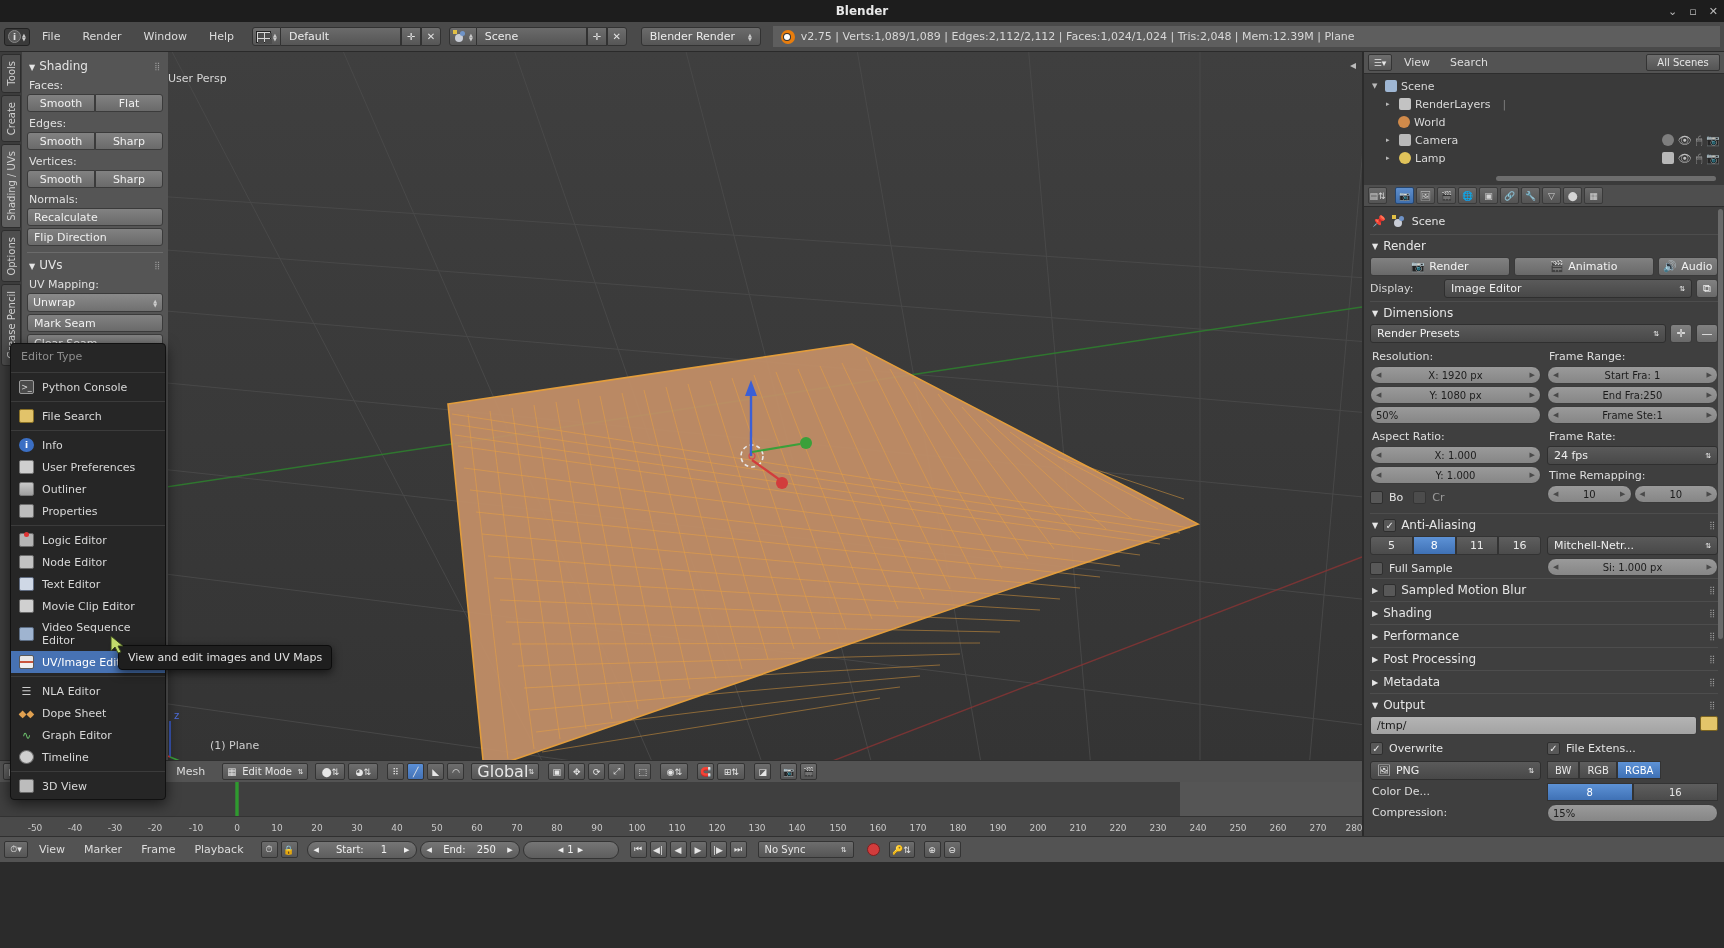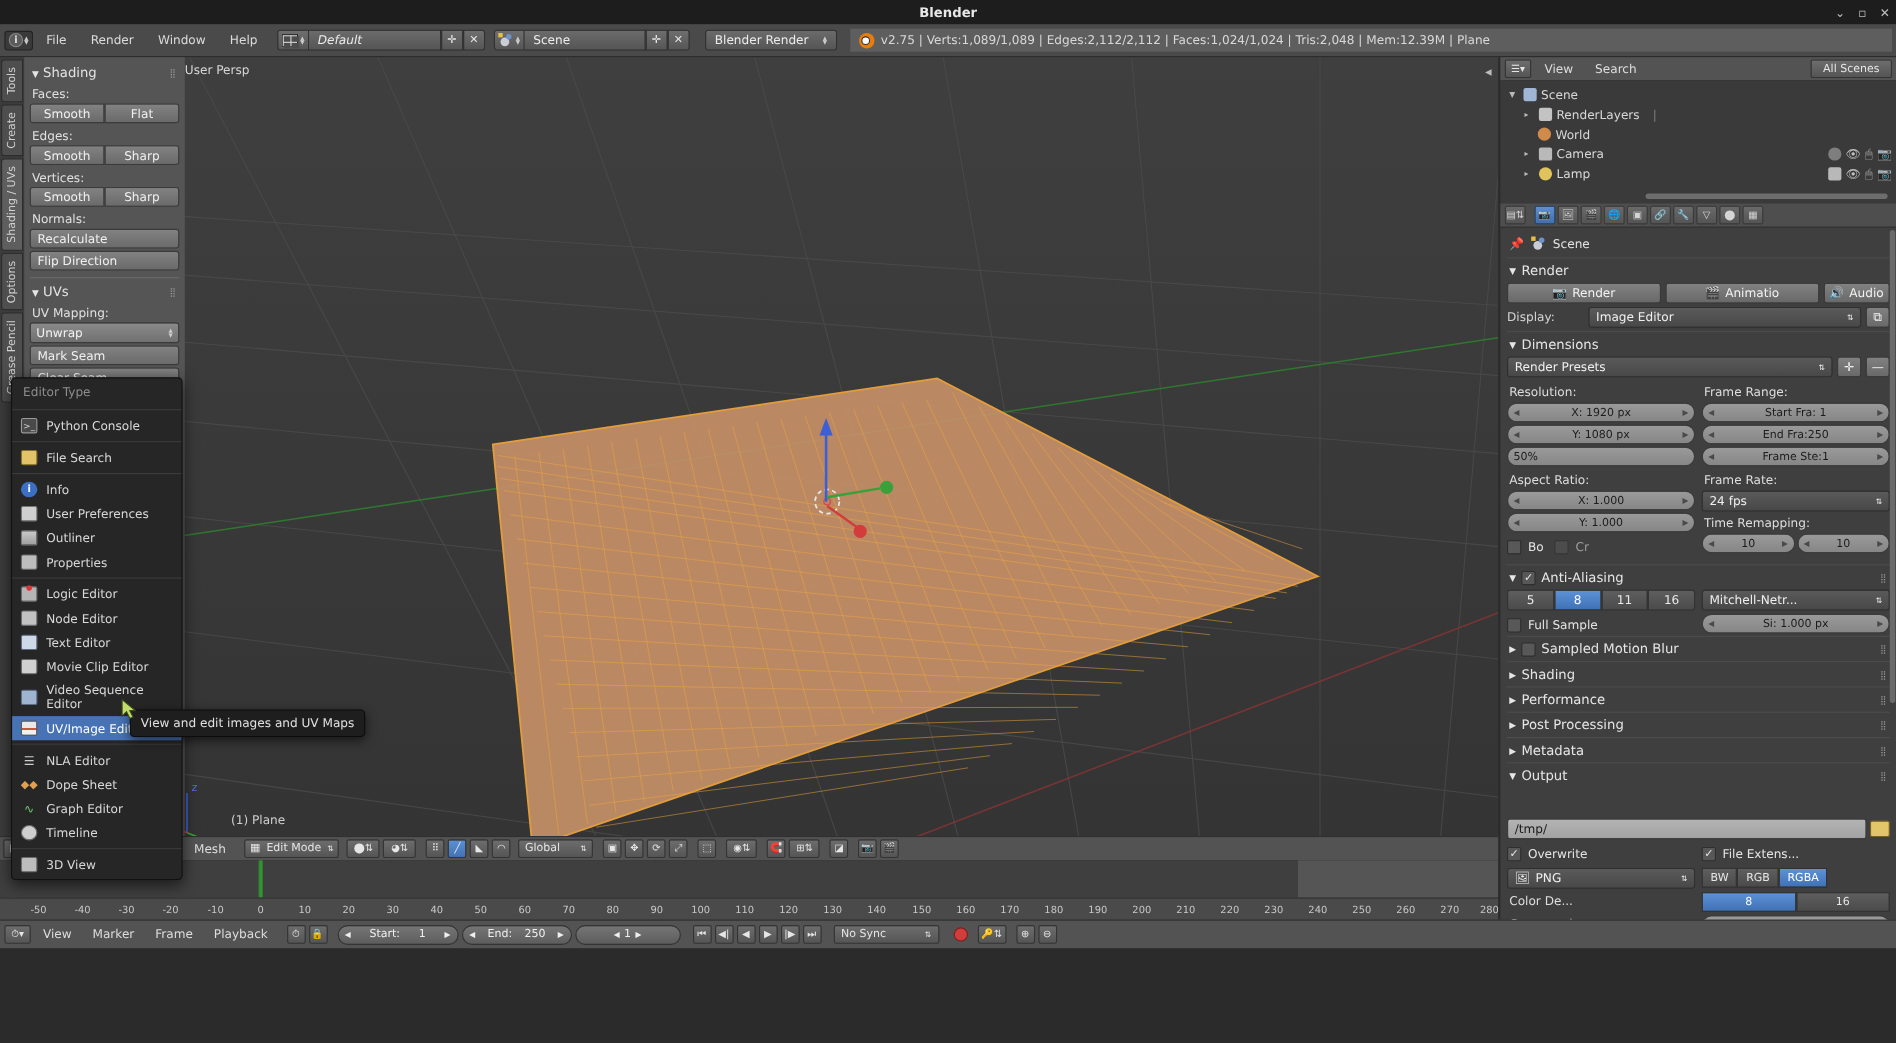--- a/index.html
+++ b/index.html
@@ -38,21 +38,21 @@
   .verinfo { display:flex; align-items:center; gap:6px; margin-left:10px; font-size:11px; color:#d8d8d8;
     background:#5e5e5e; height:21px; padding:0 8px; flex:1; }
   .bl-mark { width:14px; height:14px; border-radius:50%; background:#e87d0d; position:relative; flex:none; }
   .bl-mark::after { content:""; position:absolute; left:3px; top:4px; width:6px; height:6px; border-radius:50%;
     background:#fff; box-shadow:0 0 0 1px #333; }
 
   
   .viewport { position:absolute; left:0; top:52px; width:1362px; height:708px;
     background:linear-gradient(#3d3d3d,#353535); overflow:hidden; }
   .grid-svg { position:absolute; left:0; top:0; }
-  .vp-label { position:absolute; left:168px; top:5px; font-size:11px; color:#d6d6d6; }
+  .vp-label { position:absolute; left:168px; top:20px; font-size:11px; color:#d6d6d6; }
   .vp-objname { position:absolute; left:210px; bottom:8px; font-size:11px; color:#cfcfcf; }
 
   
   .tabstrip { position:absolute; left:0; top:52px; width:22px; height:708px; background:#3c3c3c; }
   .vtab { width:20px; margin:2px 1px; background:#4e4e4e; border:1px solid #2d2d2d;
     border-radius:3px 0 0 3px; display:flex; align-items:center; justify-content:center; cursor:pointer; }
   .vtab span { writing-mode:vertical-rl; transform:rotate(180deg); font-size:10px; color:#d0d0d0;
     padding:6px 0; white-space:nowrap; }
   .vtab.active { background:#5e5e5e; }
 
@@ -198,21 +198,21 @@
             <i></i>
             <i></i>
             <i></i>
             <i></i>
           </div>
         <div class="spinarrow" style="margin-left:2px">
             <span>▲</span>
             <span>▼</span>
           </div>
       </div>
-      <div class="dd" style="width:120px;border-left:none;font-style:italic;">Default</div>
+      <div class="dd" style="width:120px;border-left:none;">Default</div>
       <div class="icon-btn">✛</div>
       <div class="icon-btn" style="border-radius:0 3px 3px 0;">✕</div>
     </div>
 
     <div class="ctl-group">
       <div class="icon-btn" style="border-radius:3px 0 0 3px;padding:0 3px;">
         <div class="scene-icon">
             <div class="b1"></div>
             <div class="b2"></div>
             <div class="b3"></div>
@@ -513,21 +513,21 @@
       <span style="font-size:10px">Edit Mode</span>
       <span style="font-size:7px">⇅</span>
     </div>
     <div class="mini" style="width:30px;margin-left:4px;">⬤⇅</div>
     <div class="mini" style="width:30px;">◕⇅</div>
     <div class="mini" style="margin-left:6px;">⠿</div>
     <div class="mini blue">╱</div>
     <div class="mini">◣</div>
     <div class="mini">◠</div>
     <div class="mini" style="width:68px;justify-content:space-between;padding:0 5px;margin-left:4px;">
-      <span style="font-size:10px">Global</span>
+      <span style="font-size:16px">Global</span>
       <span style="font-size:7px">⇅</span>
     </div>
     <div class="mini" style="margin-left:6px;">▣</div>
     <div class="mini">✥</div>
     <div class="mini">⟳</div>
     <div class="mini">⤢</div>
     <div class="mini" style="margin-left:6px;">⬚</div>
     <div class="mini" style="margin-left:6px;width:28px;">◉⇅</div>
     <div class="mini" style="margin-left:6px;">🧲</div>
     <div class="mini" style="width:28px;">⊞⇅</div>
@@ -889,21 +889,21 @@
         <span class="dots">⣿</span>
       </div>
 
       <div class="phead">
         <span class="lft">
             <span style="font-size:8px">▼</span>
         <span>Output</span>
           </span>
         <span class="dots">⣿</span>
       </div>
-      <div class="prow" style="align-items:center;gap:3px;margin-top:28px;">
+      <div class="prow" style="align-items:flex-start;gap:3px;">
         <div class="pathbox">/tmp/</div>
         <div class="folder"></div>
       </div>
       <div class="col2">
         <div class="chkline">
           <span class="chk">✓</span>
           <span>Overwrite</span>
         </div>
         <div class="chkline">
           <span class="chk">✓</span>

